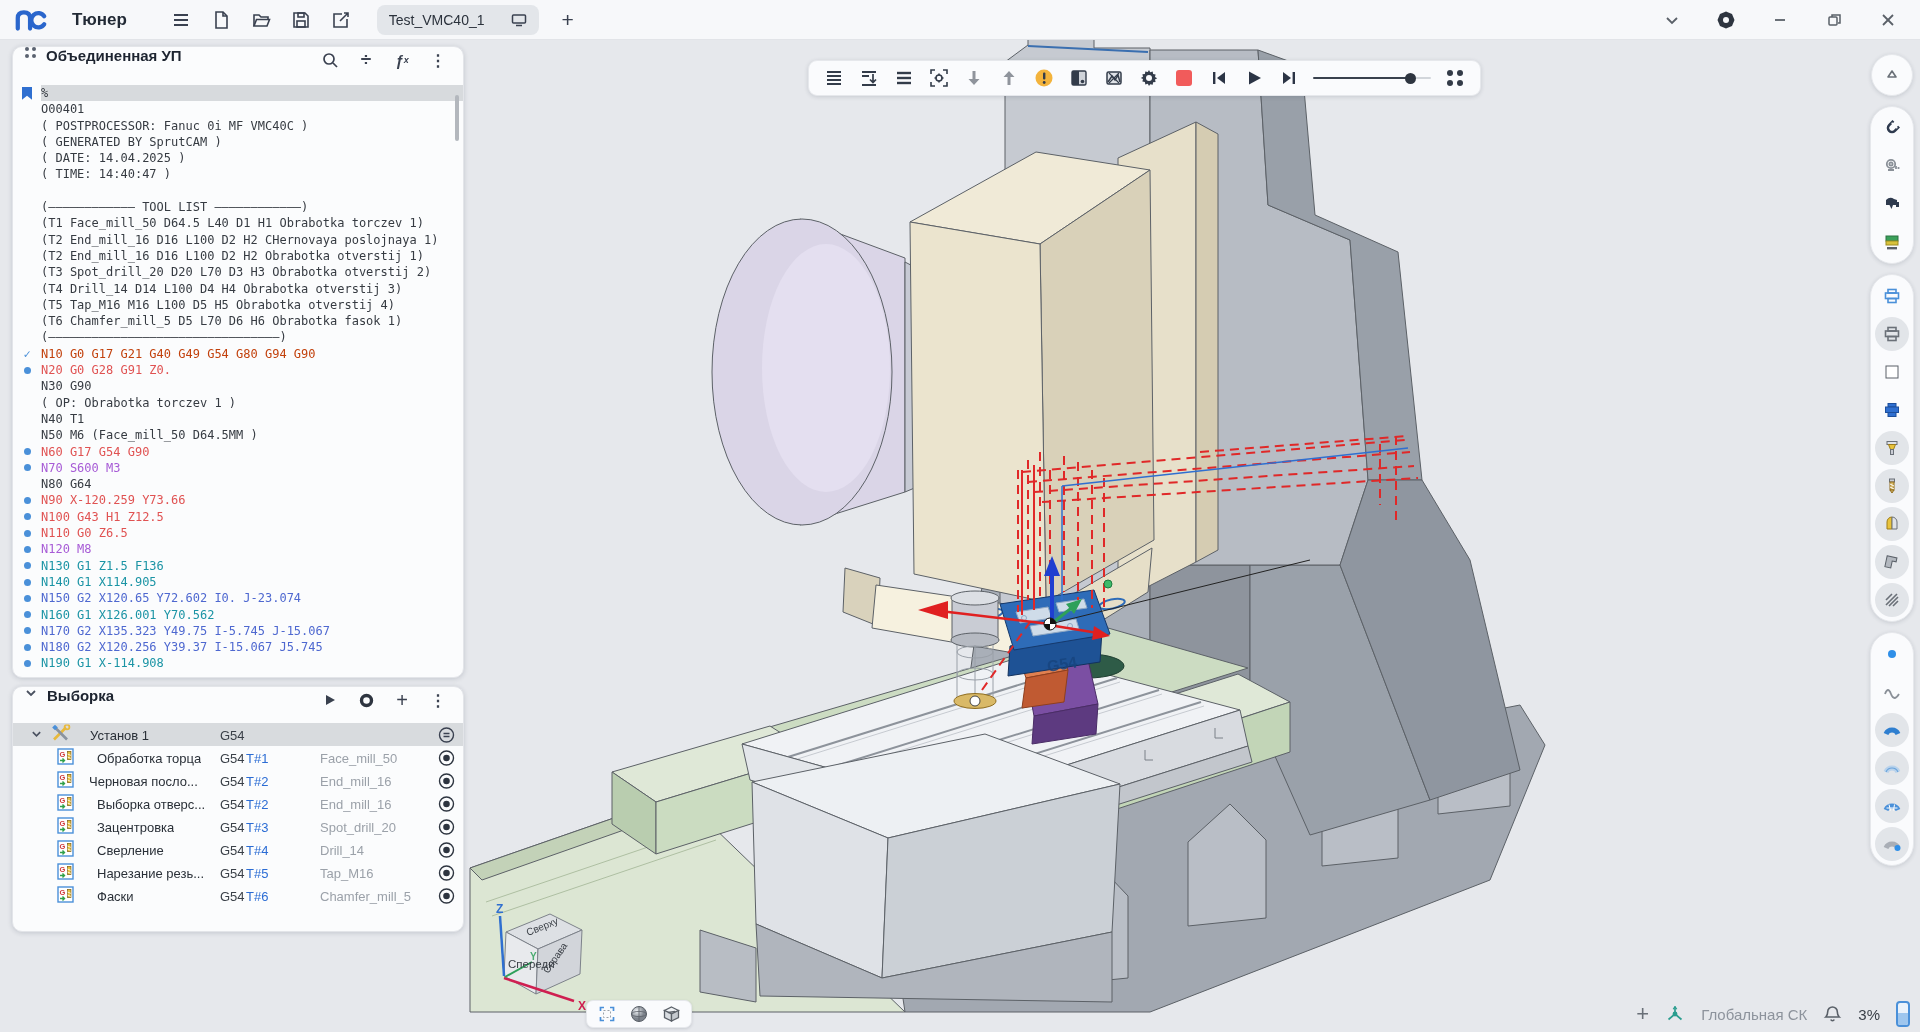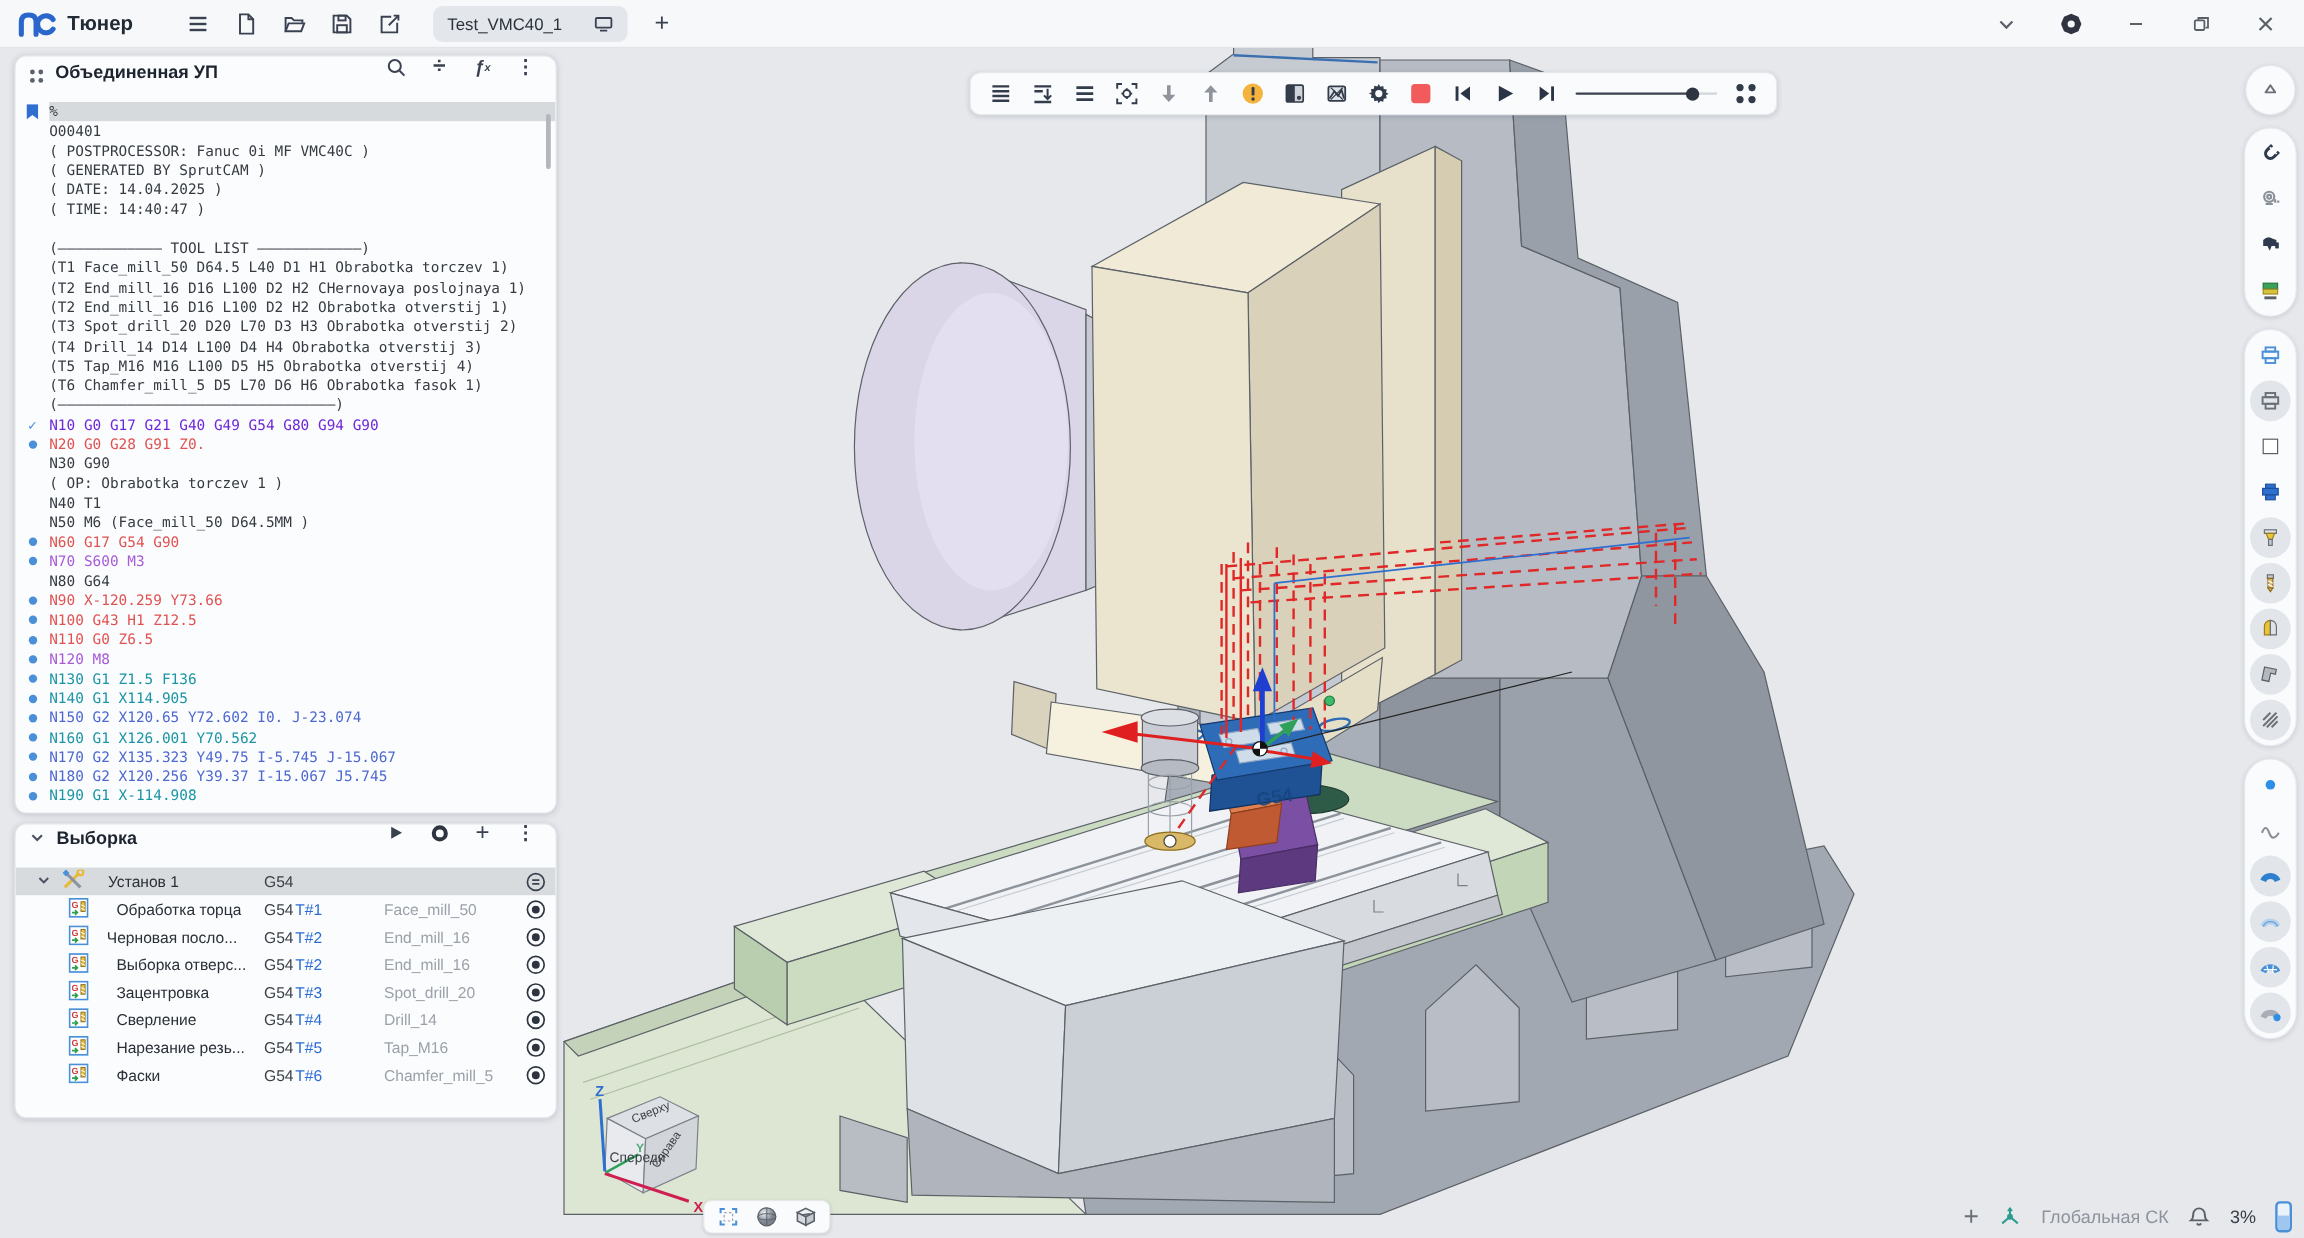--- a/index.html
+++ b/index.html
@@ -2,50 +2,50 @@
 <html><head>
 <meta charset="utf-8">
 <style>
   html,body{margin:0;padding:0;width:1920px;height:1032px;overflow:hidden;
     font-family:"Liberation Sans",sans-serif;background:#e6e8ec;position:relative;}
   *{box-sizing:border-box;}
   
   .topbar{position:absolute;left:0;top:0;width:1920px;height:40px;background:#f7f8fa;
     border-bottom:1px solid #e2e4e8;display:flex;align-items:center;z-index:30;}
   .tb-left{display:flex;align-items:center;gap:0;padding-left:14px;}
-  .app-title{font-size:17px;font-weight:700;color:#222a35;margin-left:8px;margin-right:34px;}
+  .app-title{font-size:17px;font-weight:700;color:#222a35;margin-left:24px;margin-right:34px;}
   .tb-ic{width:40px;height:30px;display:flex;align-items:center;justify-content:center;cursor:pointer;border-radius:6px;}
   .tb-ic svg{display:block}
   .tab{height:30px;background:#e3e6ea;border-radius:8px;display:flex;align-items:center;
     padding:0 12px;margin-left:16px;gap:26px;font-size:14px;color:#2b323c;min-width:160px;}
   .plusbtn{font-size:21px;color:#3a4150;margin-left:14px;cursor:pointer;width:30px;text-align:center;}
   .tb-right{margin-left:auto;display:flex;align-items:center;gap:14px;padding-right:12px;}
   
   .panel{position:absolute;background:#fbfcfd;border:1px solid #e3e5e9;border-radius:10px;
     box-shadow:0 1px 5px rgba(40,50,70,.18);z-index:20;overflow:hidden;}
   #nc-panel{left:12px;top:46px;width:452px;height:632px;}
   #setup-panel{left:12px;top:686px;width:452px;height:246px;}
-  .phead{height:38px;display:flex;align-items:flex-end;padding:16px 12px;gap:10px;}
+  .phead{height:38px;display:flex;align-items:flex-start;padding:0 12px;gap:10px;}
   .ptitle{font-size:15px;font-weight:700;color:#1d2430;}
   .phead .sp{flex:1}
   .hic{width:26px;height:26px;display:flex;align-items:center;justify-content:center;color:#3a4150;cursor:pointer;font-size:16px;}
   .drag-dots{display:grid;grid-template-columns:4px 4px;grid-gap:3px;}
   .drag-dots i{width:4px;height:4px;border-radius:50%;background:#5a6270;display:block}
   
   .code{position:relative;height:calc(100% - 38px);overflow:hidden;
     font-family:"DejaVu Sans Mono",monospace;font-size:12px;}
   .cl{display:flex;height:16.3px;align-items:center;}
   .mk{width:28px;flex:none;display:flex;align-items:center;justify-content:center;}
   .mk.dot::before{content:'';width:7px;height:7px;border-radius:50%;background:#4a90d9;}
   .mk.bm::before{content:'';width:10px;height:13px;background:#2f6fd0;
     clip-path:polygon(0 0,100% 0,100% 100%,50% 70%,0 100%);}
   .mk.ck{color:#4a90d9;font-weight:bold;font-size:12px;}
   .ct{flex:1;white-space:pre;line-height:16.3px;}
   .cl.sel .ct{background:#d7dadd;}
-  .c-d{color:#363b42}.c-b{color:#6d28d9}.c-r{color:#e05252}
+  .c-d{color:#363b42}.c-b{color:#c2410c}.c-r{color:#e05252}
   .c-p{color:#a75bd6}.c-t{color:#1b94a5}.c-i{color:#4e68d0}
   .vscroll{position:absolute;right:4px;top:10px;width:4px;height:46px;background:#b3b7bd;border-radius:2px;}
   
   .trow{position:relative;height:23px;font-size:13px;color:#2a3038;}
   .trow.selrow{background:#d8dbde;}
   .tabspan{position:absolute;top:50%;transform:translateY(-50%);white-space:nowrap;}
   .twcs{left:207px;color:#3a4048;}
   .ttool{left:233px;color:#2b6cd4;}
   .ttooln{left:307px;color:#9ba1a9;}
   .rico{position:absolute;right:8px;top:50%;transform:translateY(-50%);cursor:pointer;display:flex;}

